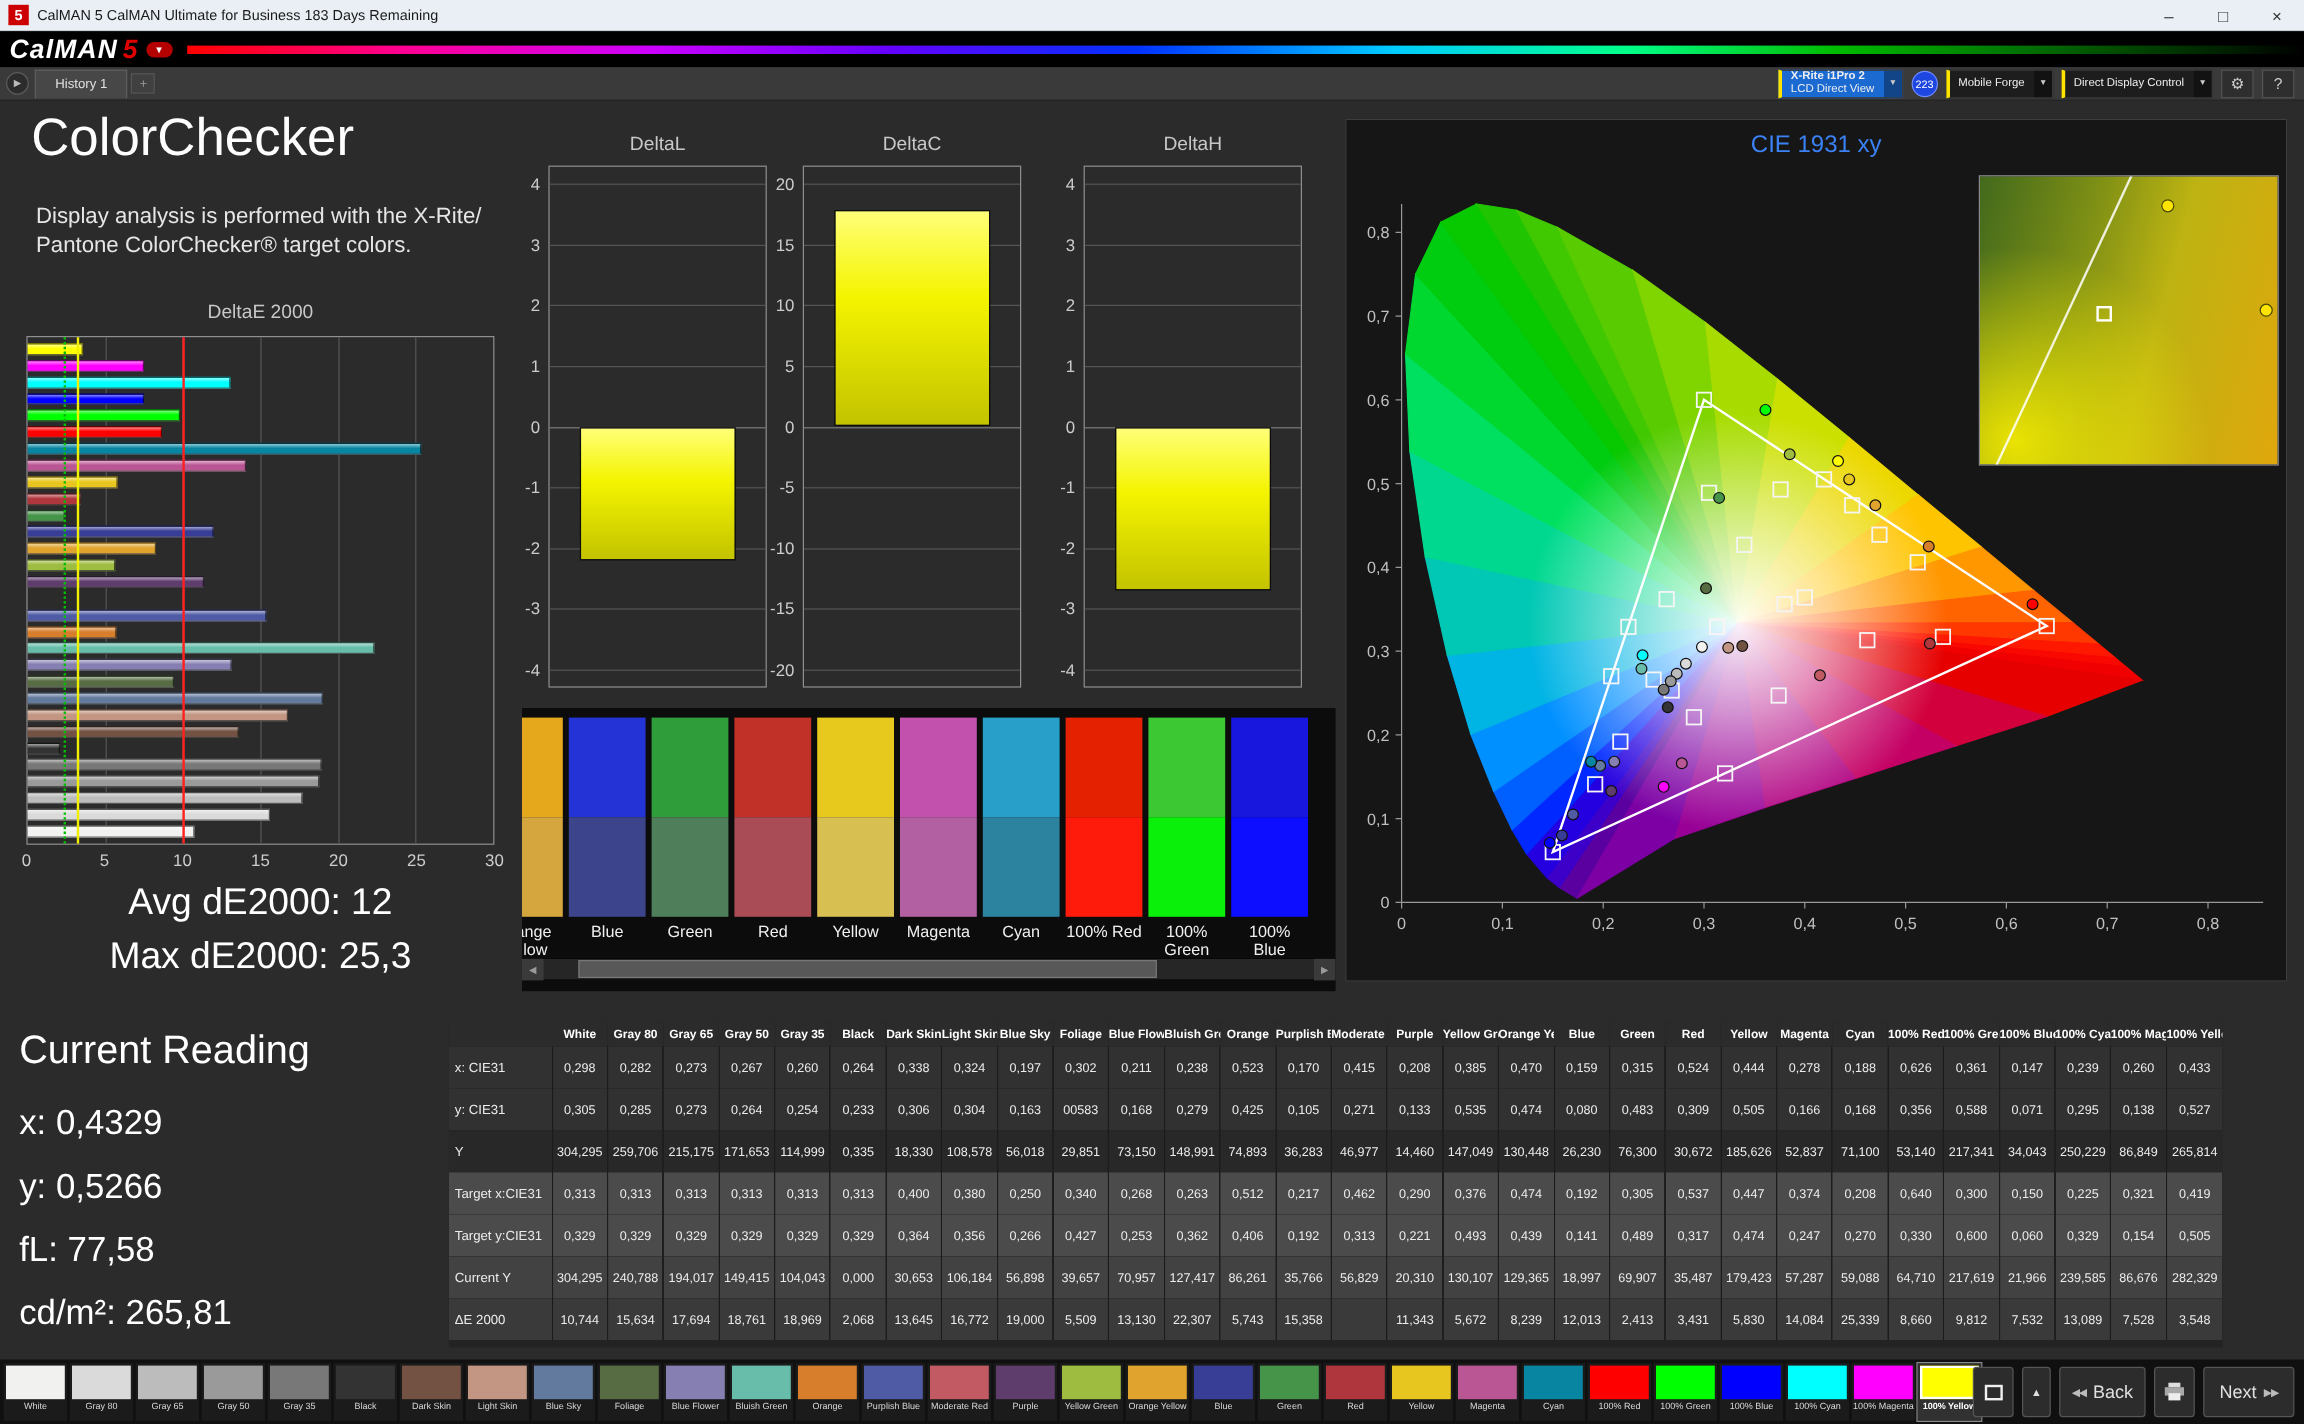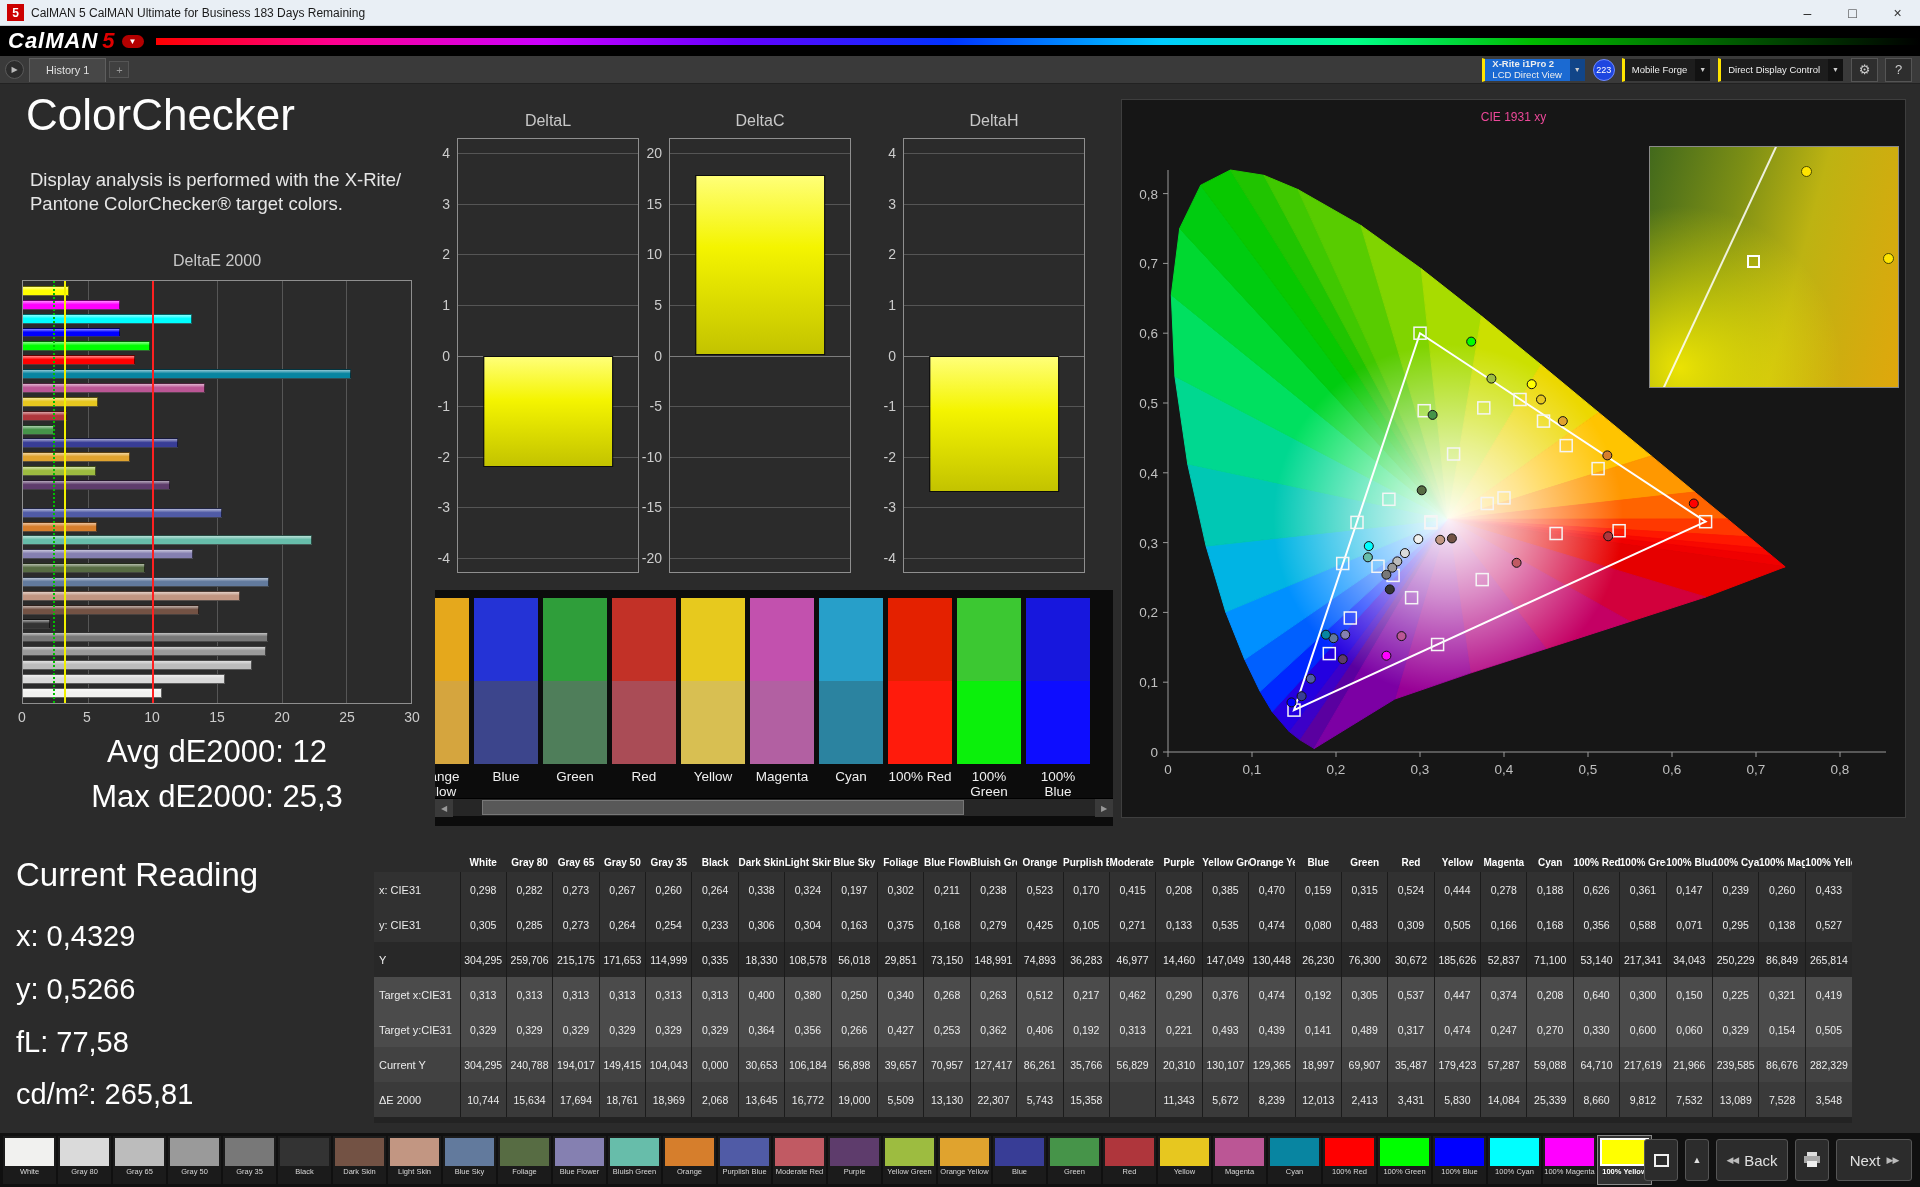--- a/index.html
+++ b/index.html
@@ -67,21 +67,21 @@
   #strip-row { position:absolute; left:-30px; top:8px; display:flex; gap:5px; }
   .sw-cell { flex:0 0 64px; width:64px; }
   .sw-top, .sw-bot { height:83px; }
   .sw-label { margin-top:5px; font-size:13.5px; color:#f0f0f0; text-align:center; line-height:1.12; }
   .hscroll { position:absolute; left:0; right:0; top:208px; height:18px; background:#262626; border-top:1px solid #000; }
   .hs-btn { position:absolute; top:0; width:18px; height:18px; background:#3a3a3a; color:#999; font-size:8px; display:flex; align-items:center; justify-content:center; }
   .hs-thumb { position:absolute; left:7%; width:71%; top:1px; bottom:1px; background:#585858; border:1px solid #777; }
 
   
   .cie-panel { position:absolute; left:1121px; top:99px; width:785px; height:719px; background:#161616; border:1px solid #3e3e3e; }
-  .cie-title { position:absolute; top:10px; width:100%; text-align:center; font-size:12px; color:#ec4899; }
+  .cie-title { position:absolute; top:10px; width:100%; text-align:center; font-size:20px; color:#3b82f6; }
   #cie-svg { position:absolute; inset:0; }
   #cie-svg text { font-family:"Liberation Sans", sans-serif; font-size:13.5px; fill:#c0c0c0; }
   .cie-inset { position:absolute; left:527px; top:46px; width:250px; height:242px; border:1px solid #8a8a8a;
     background:
       radial-gradient(circle at 12% 92%, rgba(255,242,0,.85) 0%, rgba(255,242,0,0) 52%),
       linear-gradient(105deg,#42691c 0%,#7d8f15 32%,#bdb312 58%,#e0a70c 100%); overflow:hidden; }
   .inset-line { position:absolute; left:28%; top:-15%; width:2px; height:130%; background:rgba(255,255,255,.85); transform:rotate(25deg); }
   .inset-dot { position:absolute; width:11px; height:11px; border-radius:50%; background:#ffe400; border:1px solid #4a4a00; }
   .inset-square { position:absolute; width:13px; height:13px; border:2px solid #fff; }
   .cie-rgb { position:absolute; right:16px; bottom:44px; font-size:21px; color:#fff; background:rgba(25,25,25,.62); padding:7px 16px; }
@@ -641,21 +641,21 @@
             <td class="t-lab">y: CIE31</td>
             <td class="t-cell">0,305</td>
             <td class="t-cell">0,285</td>
             <td class="t-cell">0,273</td>
             <td class="t-cell">0,264</td>
             <td class="t-cell">0,254</td>
             <td class="t-cell">0,233</td>
             <td class="t-cell">0,306</td>
             <td class="t-cell">0,304</td>
             <td class="t-cell">0,163</td>
-            <td class="t-cell">0,375</td>
+            <td class="t-cell">00583</td>
             <td class="t-cell">0,168</td>
             <td class="t-cell">0,279</td>
             <td class="t-cell">0,425</td>
             <td class="t-cell">0,105</td>
             <td class="t-cell">0,271</td>
             <td class="t-cell">0,133</td>
             <td class="t-cell">0,535</td>
             <td class="t-cell">0,474</td>
             <td class="t-cell">0,080</td>
             <td class="t-cell">0,483</td>

